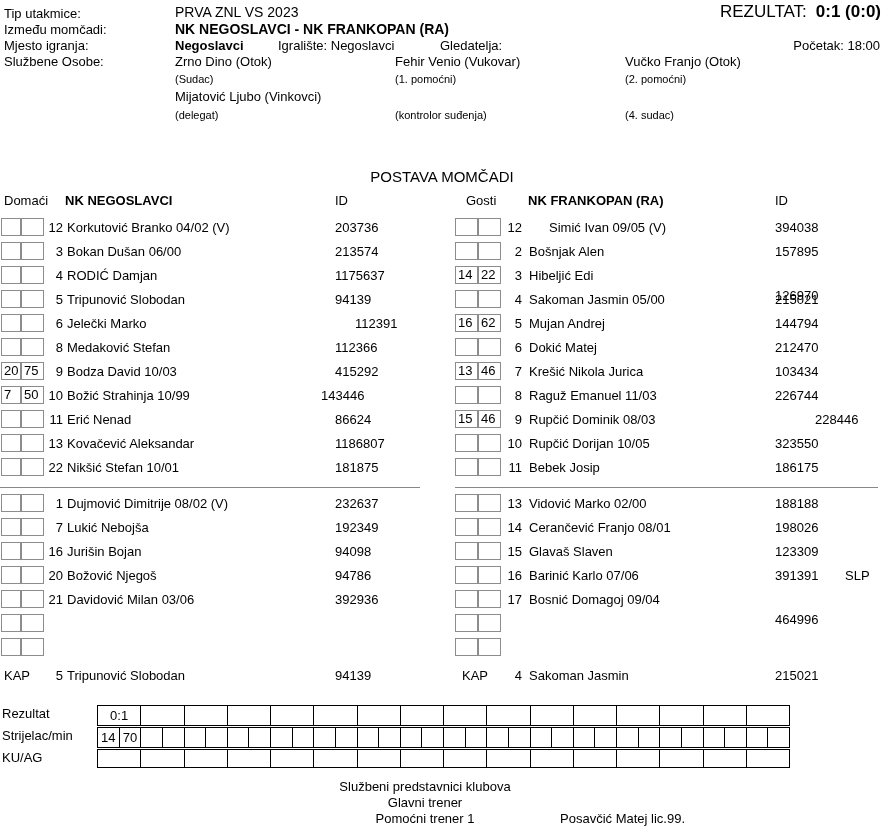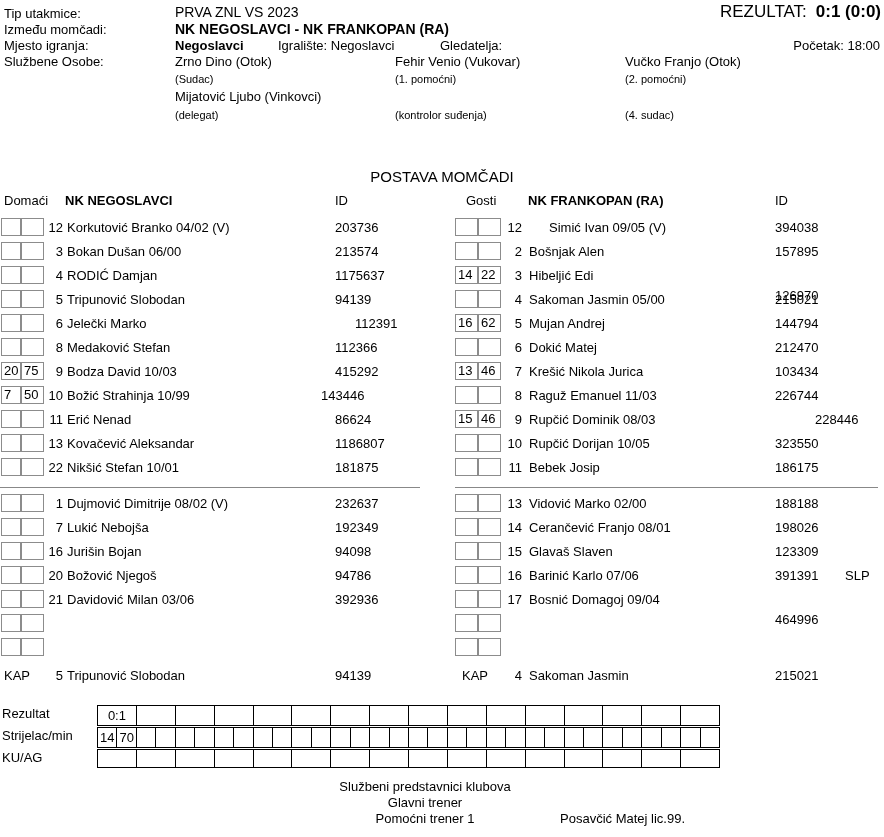--- a/index.html
+++ b/index.html
@@ -13,21 +13,21 @@
   .lg{font-size:17px;line-height:19px;}
   .md{font-size:14px;line-height:16px;}
   .title{font-size:15px;line-height:17px;}
   .right{text-align:right;}
   .center{text-align:center;}
   .cellbox{
     position:absolute;height:18px;box-sizing:border-box;border:1px solid #8c8c8c;
     background:#fff;font-size:13px;line-height:16px;padding-left:2px;overflow:hidden;white-space:nowrap;
   }
   .sep{position:absolute;height:1px;background:#888;}
-  .rtrow{position:absolute;left:97px;width:623px;display:flex;border:1px solid #000;box-sizing:border-box;background:#fff;}
+  .rtrow{position:absolute;left:97px;width:693px;display:flex;border:1px solid #000;box-sizing:border-box;background:#fff;}
   .rtcell{flex:1;border-left:1px solid #000;text-align:center;font-size:13px;overflow:hidden;white-space:nowrap;}
   .rtcell.first{border-left:none;}
 </style>
 </head>
 <body>
 
 <div class="page">
 
   <div class="abs" style="left:4px;top:6px">Tip utakmice:</div>
   <div class="abs md" style="left:175px;top:4px">PRVA ZNL VS 2023</div>

